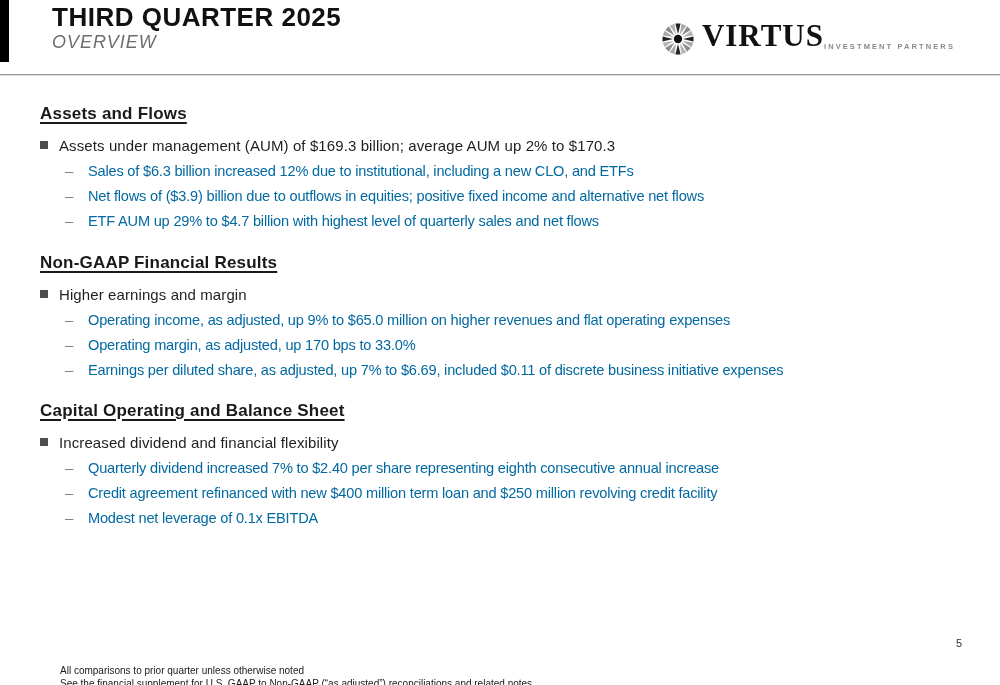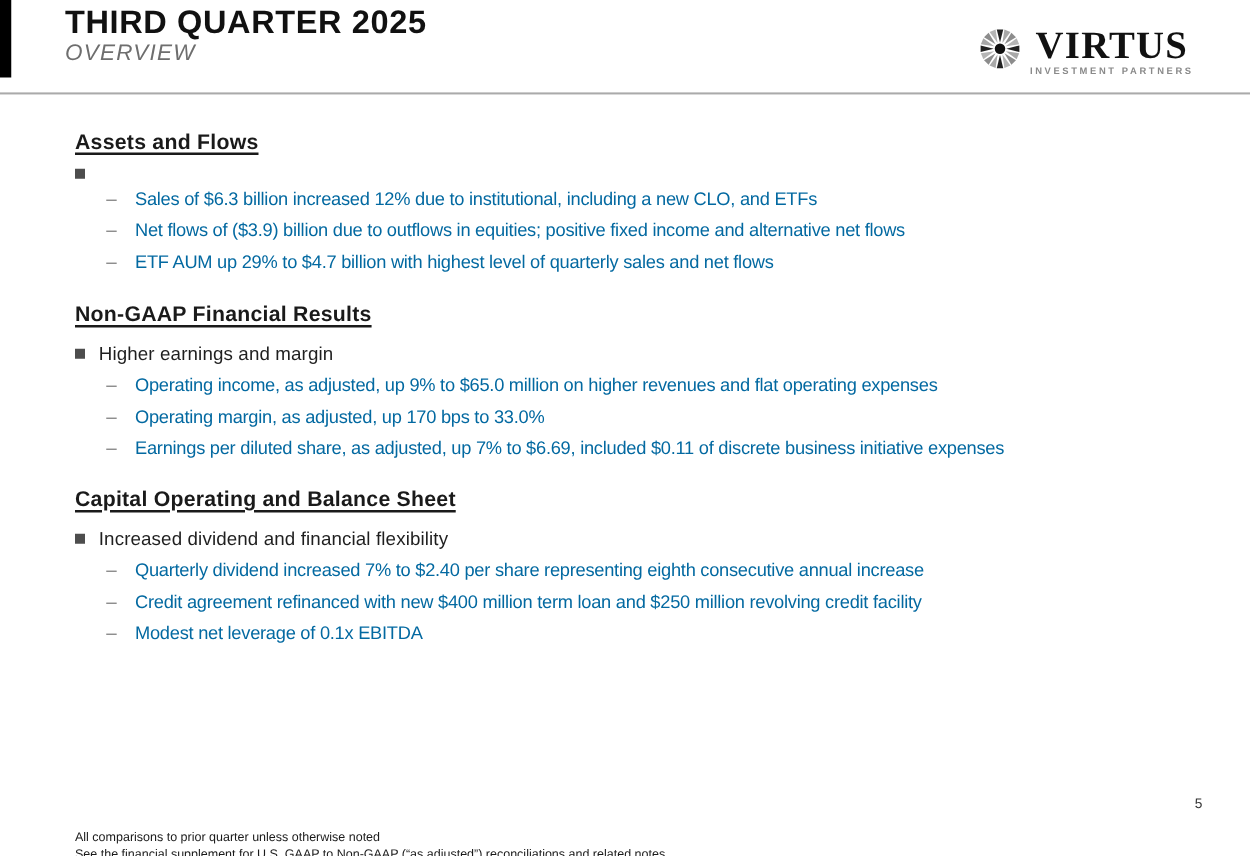--- a/index.html
+++ b/index.html
@@ -28,32 +28,32 @@
     letter-spacing: 1px; line-height: 21px; white-space: nowrap;
   }
   .divider {
     position: absolute; left: 0; top: 74px; width: 1000px; height: 2px;
     background: #9a9a9a; border-bottom: 1px solid #d9d9d9;
   }
 
   
   .logo { position: absolute; top: 20px; right: 45px; display: flex; align-items: flex-start; }
   .starburst { width: 40px; height: 40px; margin-right: 4px; margin-top: -1px; }
-  .logo-text { display: flex; flex-direction: column; align-items: center; }
+  .logo-text { display: flex; flex-direction: row; align-items: flex-end; }
   .logo-name {
     font-family: "Liberation Serif", serif; font-weight: bold;
     font-size: 31px; line-height: 31px; color: #111; letter-spacing: 1px;
   }
   .logo-tagline {
     font-size: 7.5px; font-weight: bold; color: #8a8a8a;
     letter-spacing: 2.1px; margin-top: 1px; white-space: nowrap;
   }
 
   
-  .content { position: absolute; left: 60px; top: 77px; width: 910px; }
+  .content { position: absolute; left: 40px; top: 77px; width: 910px; }
   .sec-heading {
     font-size: 17px; font-weight: bold; color: #1a1a1a;
     text-decoration: underline; text-decoration-thickness: 2px; text-underline-offset: 3px;
     margin-top: 26px; line-height: 21px; letter-spacing: 0.2px;
   }
   .section:nth-of-type(2) .sec-heading { margin-top: 23px; }
   .section:nth-of-type(3) .sec-heading { margin-top: 22px; }
 
   .l1 { display: flex; align-items: baseline; margin-top: 13px; line-height: 17px; }
   .sq {
@@ -114,20 +114,21 @@
 
     <div class="divider"></div>
   </div>
 
   <div class="content">
 
     <div class="section">
       <div class="sec-heading">Assets and Flows</div>
       <div class="l1">
         <span class="sq"></span>
+        <span class="l1-text">Assets under management (AUM) of $169.3 billion; average AUM up 2% to $170.3</span>
       </div>
       <div class="l2">
         <span class="dash">–</span>
         <span class="l2-text">Sales of $6.3 billion increased 12% due to institutional, including a new CLO, and ETFs</span>
       </div>
       <div class="l2">
         <span class="dash">–</span>
         <span class="l2-text">Net flows of ($3.9) billion due to outflows in equities; positive fixed income and alternative net flows</span>
       </div>
       <div class="l2">

